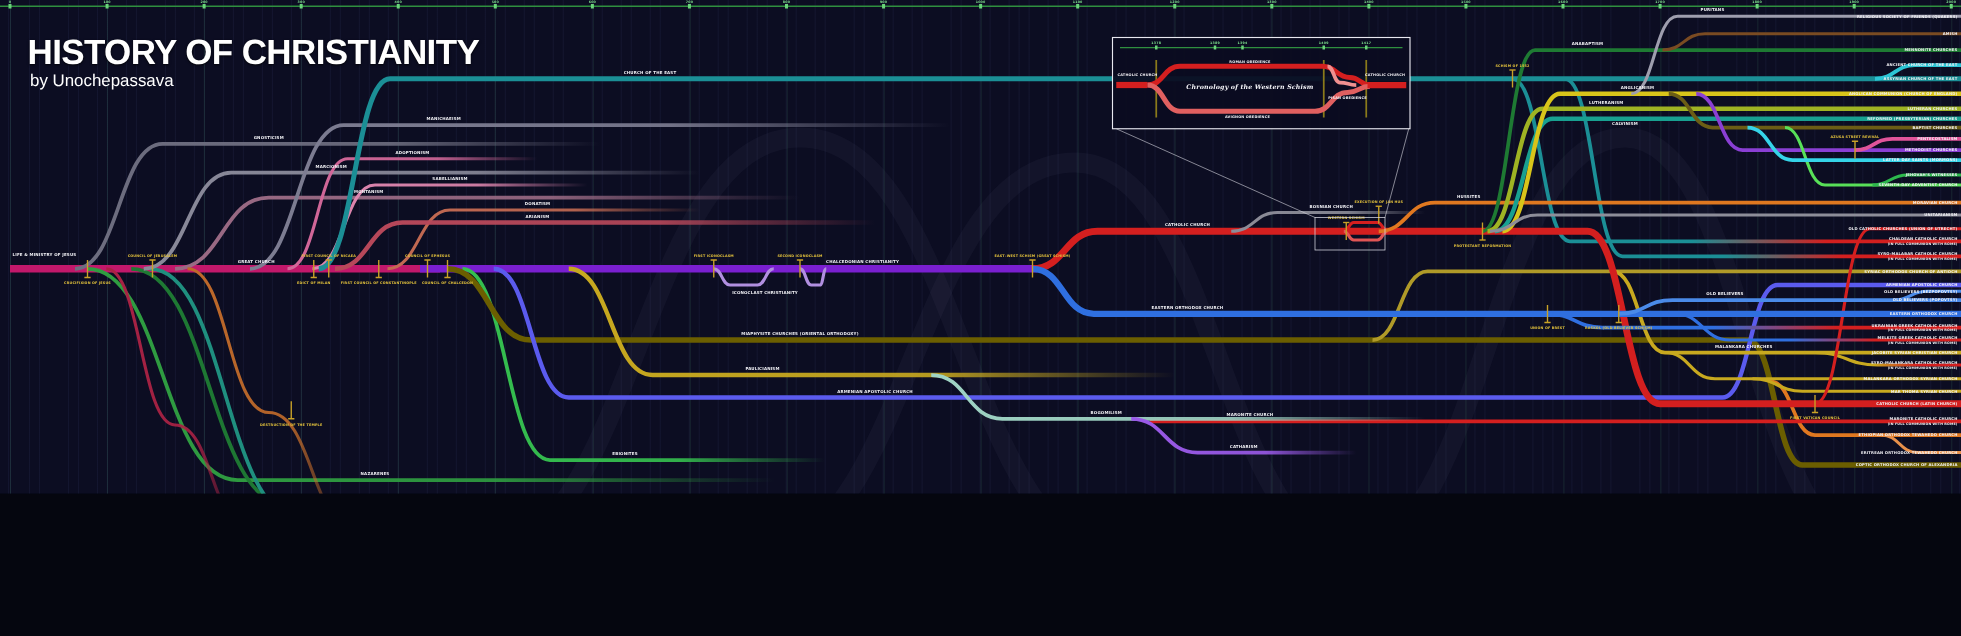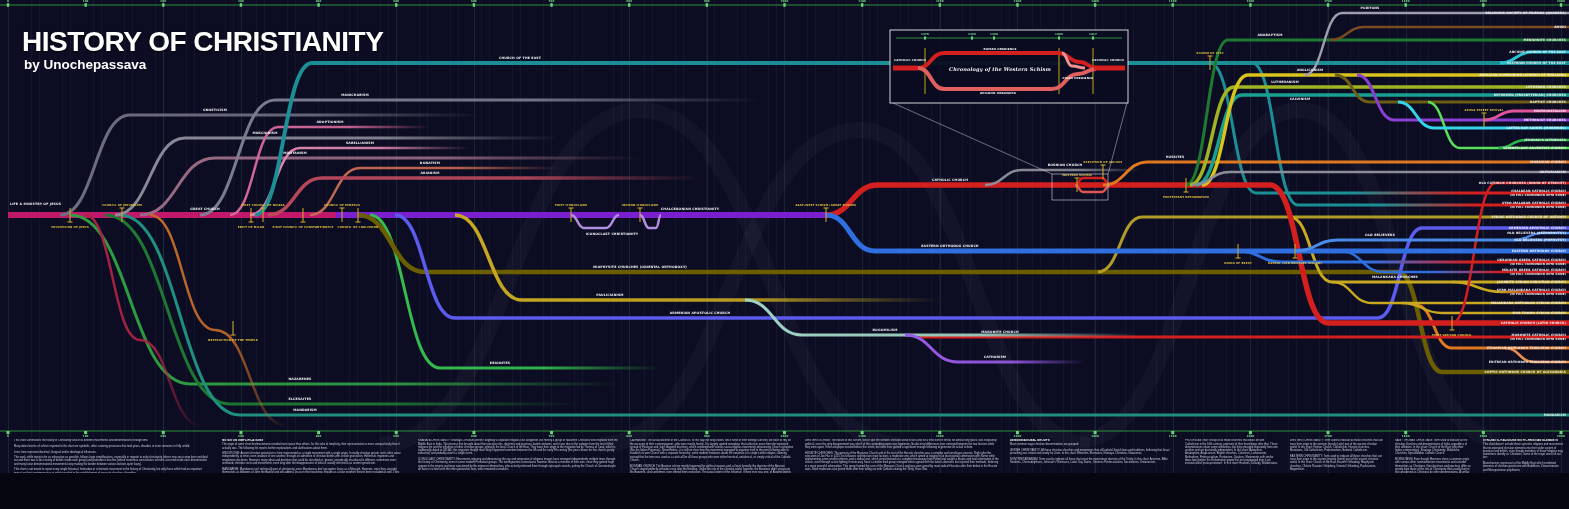--- a/index.html
+++ b/index.html
@@ -1,31 +1,31 @@
 <!DOCTYPE html>
 <html><head>
 <meta charset="utf-8">
 <style>
   html,body{margin:0;padding:0;background:#05060f;}
   .poster{
-    position:relative;width:1569px;height:473px;overflow:hidden;
+    position:relative;width:1569px;height:395px;overflow:hidden;
     background-color:#0c0d22;
     background-image:
       repeating-linear-gradient(90deg, rgba(120,255,170,0.10) 0 0.8px, transparent 0.8px 77.65px),
       repeating-linear-gradient(90deg, rgba(140,160,255,0.06) 0 0.5px, transparent 0.5px 7.76px);
     background-position:8px 0,8px 0;
     font-family:"Liberation Sans", sans-serif;
   }
   .poster svg{position:absolute;left:0;top:0;z-index:1;}
   .title-block{position:absolute;left:22px;top:28px;z-index:3;color:#ffffff;}
   .title-block h1{
     margin:0;font-size:28px;line-height:1;font-weight:900;letter-spacing:-0.5px;
     font-family:"Liberation Sans", sans-serif;text-shadow:0 1px 2px rgba(0,0,0,0.8);
   }
-  .title-block .subtitle{margin:1px 0 0 2px;font-size:13.5px;font-weight:700;}
+  .title-block .subtitle{margin:1px 0 0 2px;font-size:13.5px;font-weight:400;}
   .footer{position:absolute;left:0;top:437px;width:1569px;height:72px;z-index:2;}
   .fcol{position:absolute;top:2px;overflow:hidden;height:68px;}
   .fcol-inner{transform:scale(0.3333);transform-origin:0 0;color:#c9cde2;}
   .fcol-inner h4{margin:0 0 2px 0;font-size:8.4px;line-height:1.15;color:#ffffff;letter-spacing:0.2px;}
   .fcol-inner p{margin:0 0 7px 0;font-size:8.1px;line-height:1.22;}
 </style>
 </head>
 <body>
 
 <div class="poster">

